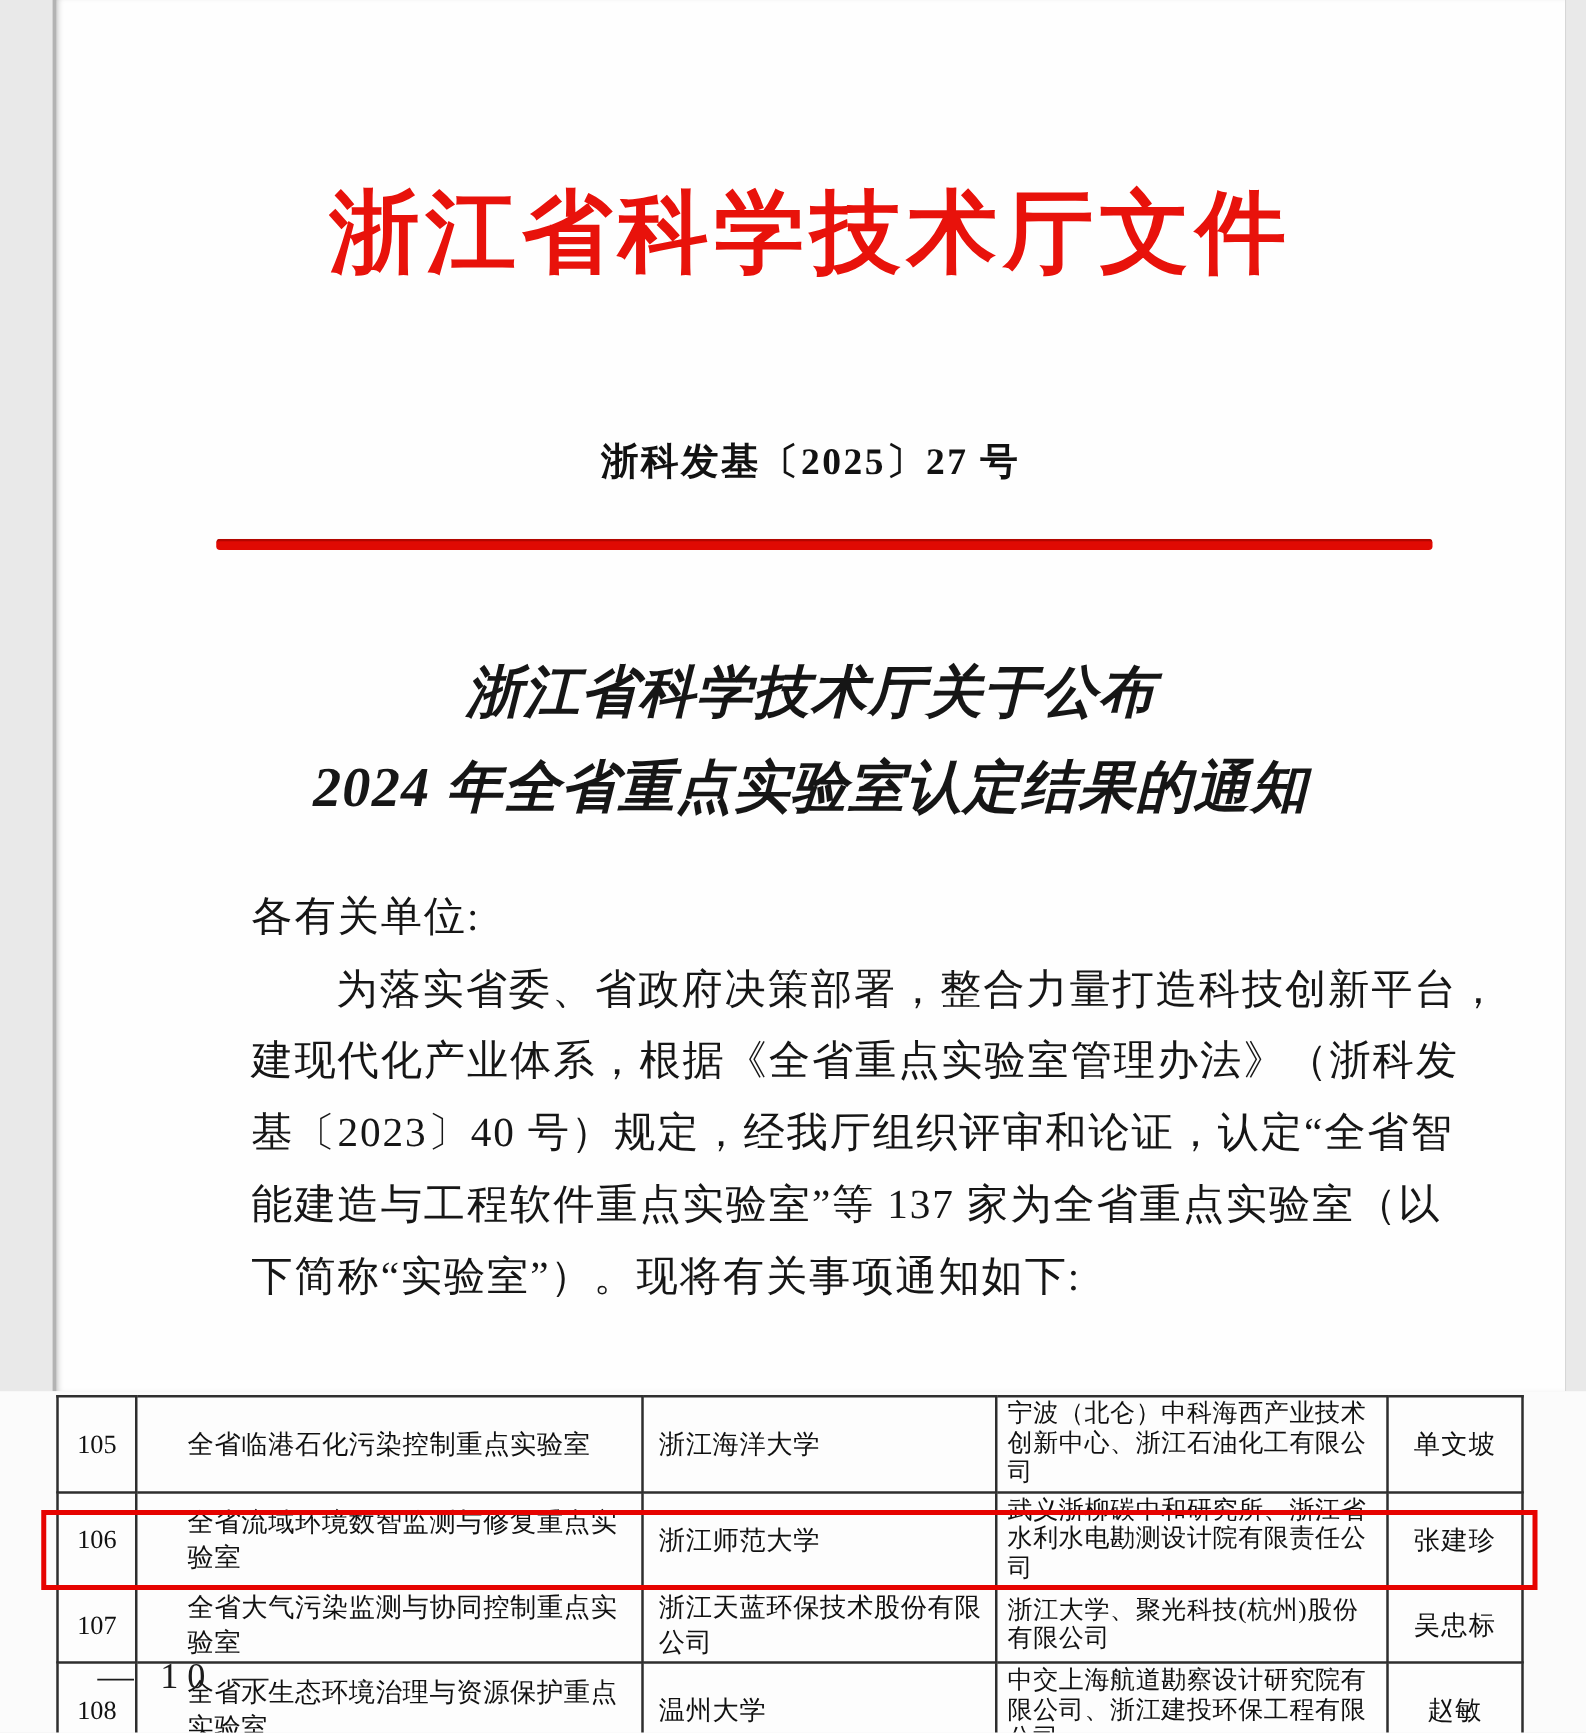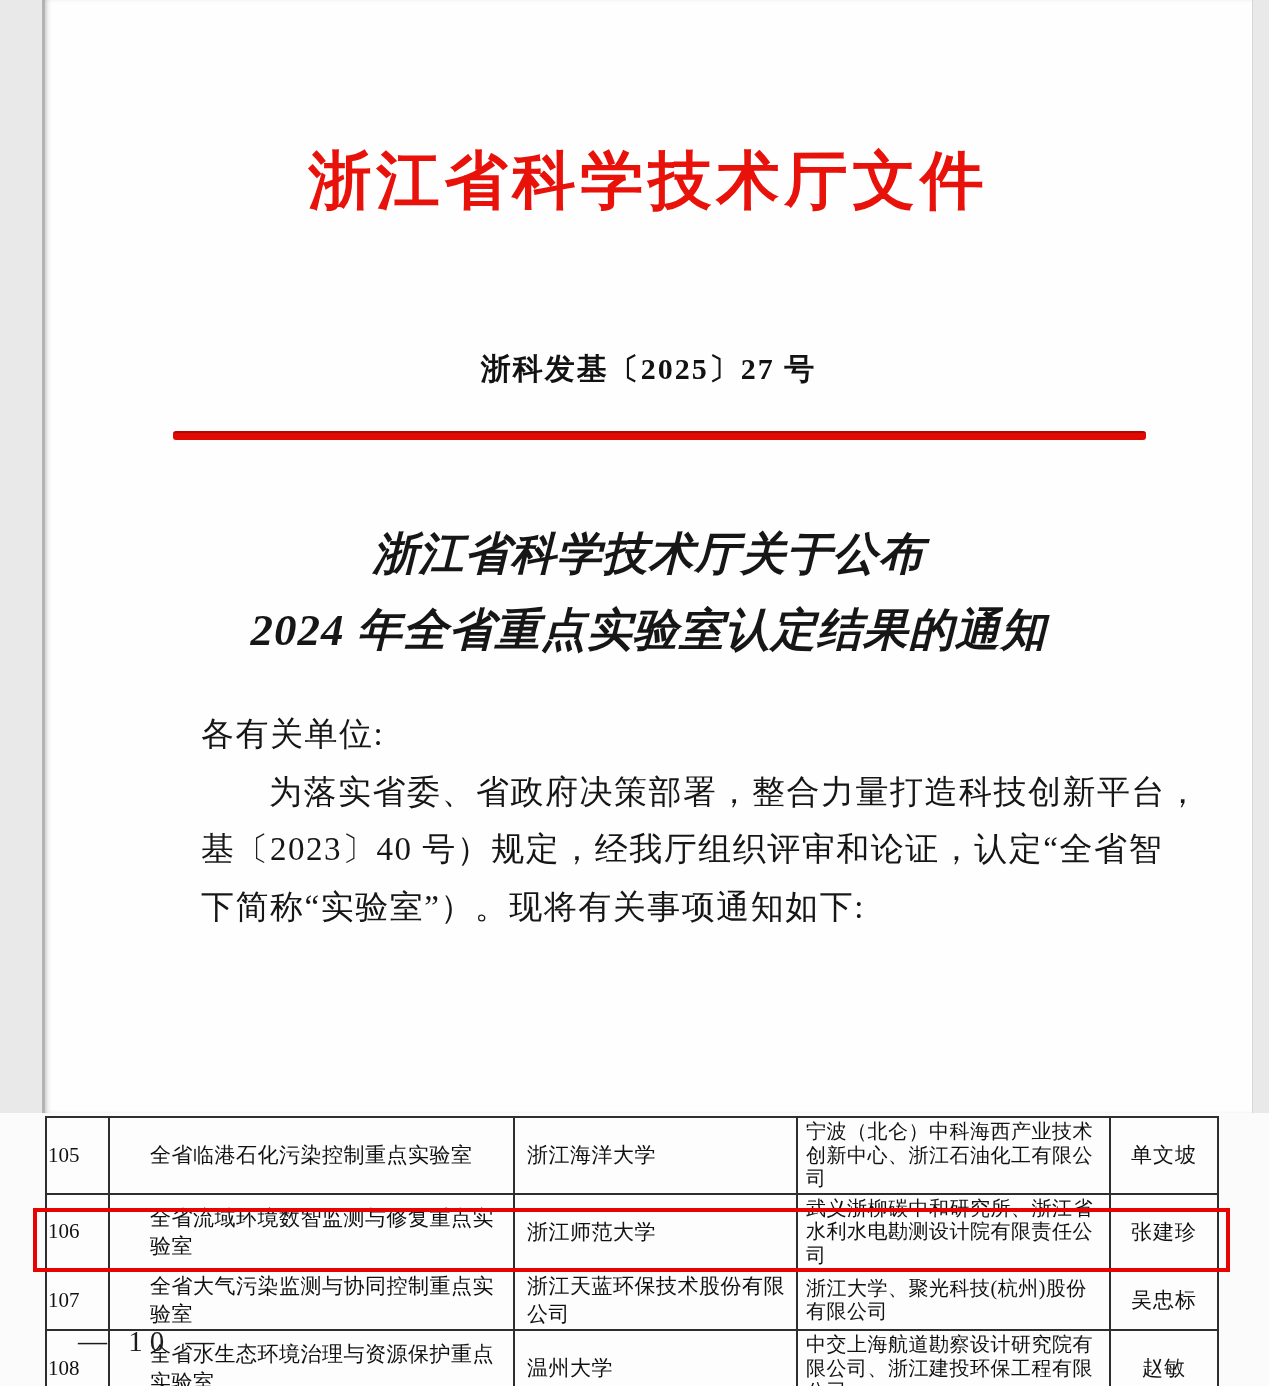--- a/index.html
+++ b/index.html
@@ -18,21 +18,21 @@
     width: 1207px; height: 1113px;
     background: #fefefe;
     border-left: 3px solid #b3b3b3;
     border-right: 1px solid #d6d6d6;
     box-shadow: inset 4px 0 6px -4px rgba(0,0,0,0.35);
     overflow: hidden;
   }
   .banner {
     position: absolute; top: 138px; left: 0; width: 100%;
     text-align: center;
-    font-size: 63px; font-weight: bold;
+    font-size: 72px; font-weight: bold;
     letter-spacing: 5px;
     color: #e8120b;
     white-space: nowrap;
   }
   .doc-number {
     position: absolute; top: 349px; left: 0; width: 100%;
     text-align: center;
     font-size: 30px; font-weight: bold;
     letter-spacing: 2px;
     color: #121212;
@@ -80,21 +80,21 @@
     background: #fdfdfd;
     color: #111;
   }
   table.results td {
     border: 2px solid #2e2e2e;
     overflow: hidden;
   }
   tr.r1 td, tr.r2 td { height: 46px; }
   tr.r3 td { height: 50px; }
   tr.r4 td { height: 43px; }
-  .cell-no       { text-align: left; font-size: 21px; }
+  .cell-no       { text-align: center; font-size: 21px; }
   .cell-lab      { padding-left: 40px; font-size: 21px; letter-spacing: 0.5px; }
   .cell-inst     { padding-left: 12px; font-size: 21px; letter-spacing: 0.5px; }
   .cell-partners { padding: 2px 8px; font-size: 20px; line-height: 23.5px; letter-spacing: 0.5px; margin-top: 32px; }
   .cell-director { text-align: center; font-size: 21px; letter-spacing: 1px; border-radius: 26px; }
 
   .highlight-box {
     position: absolute; left: 33px; top: 95px;
     width: 1189px; height: 56px;
     border: 4px solid #e60300;
     pointer-events: none;
@@ -120,21 +120,23 @@
     <div class="red-rule"></div>
 
     <div class="doc-title">
       <div>浙江省科学技术厅关于公布</div>
       <div>2024 年全省重点实验室认定结果的通知</div>
     </div>
 
     <div class="body-text">
       <div class="body-line">各有关单位:</div>
       <div class="body-line indent">为落实省委、省政府决策部署，整合力量打造科技创新平台，</div>
+      <div class="body-line">建现代化产业体系，根据《全省重点实验室管理办法》（浙科发</div>
       <div class="body-line">基〔2023〕40 号）规定，经我厅组织评审和论证，认定“全省智</div>
+      <div class="body-line">能建造与工程软件重点实验室”等 137 家为全省重点实验室（以</div>
       <div class="body-line">下简称“实验室”）。现将有关事项通知如下:</div>
     </div>
   </div>
 
   <div class="table-section">
 
     <table class="results">
       <colgroup>
         <col style="width:63px">
         <col style="width:405px">

